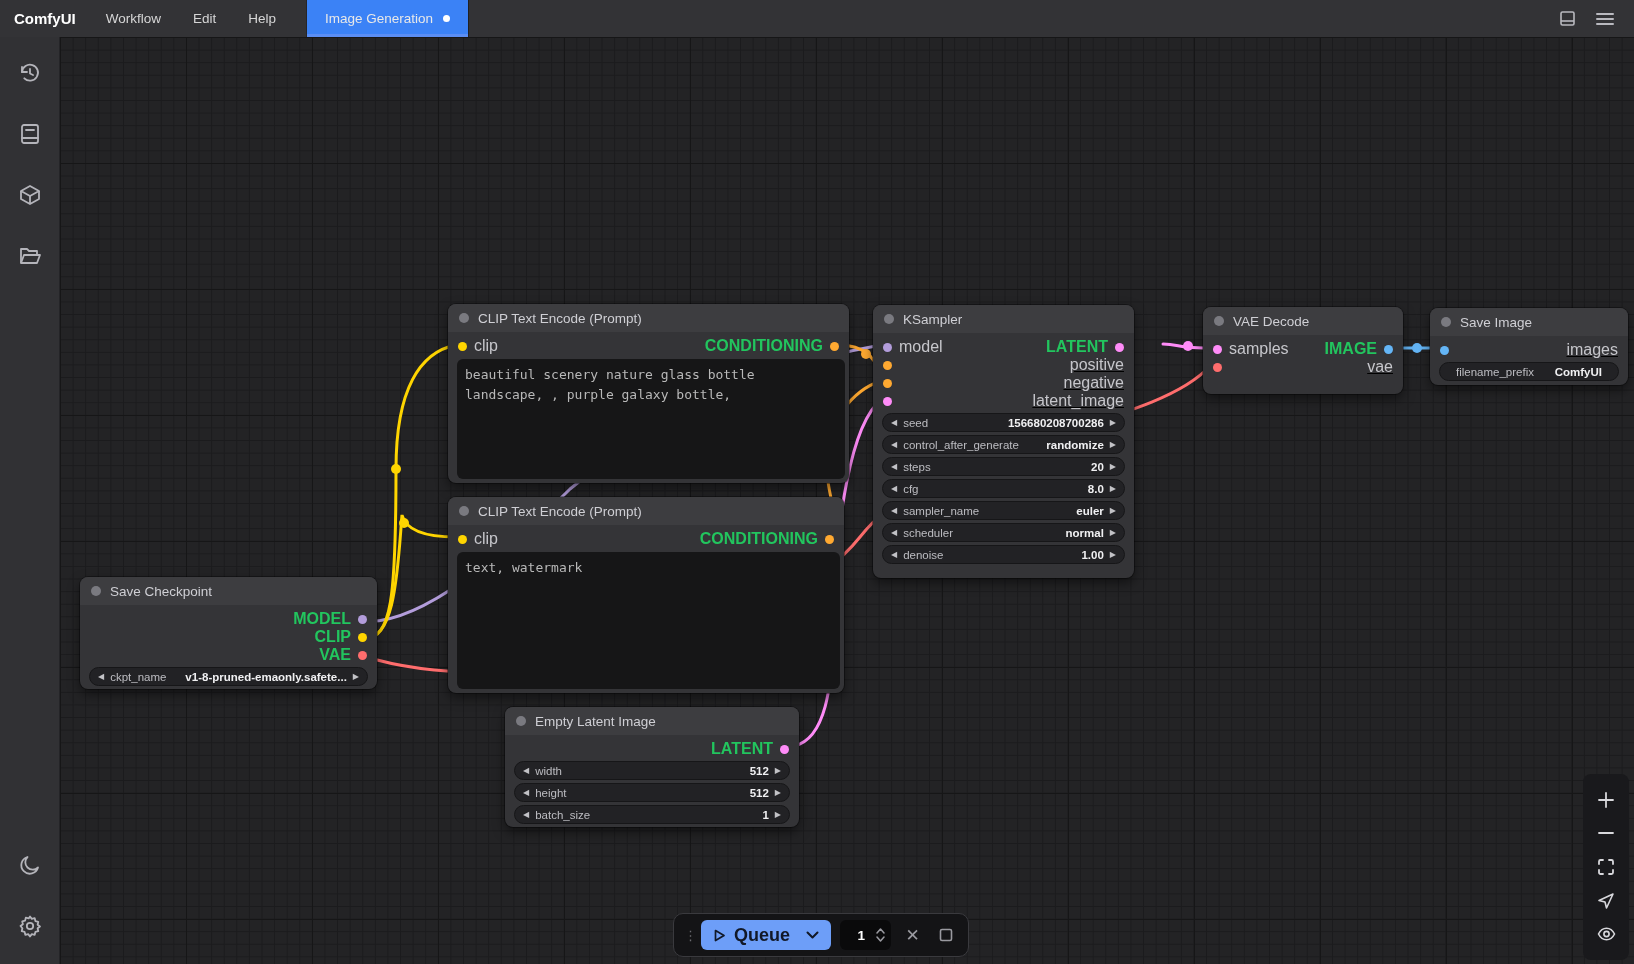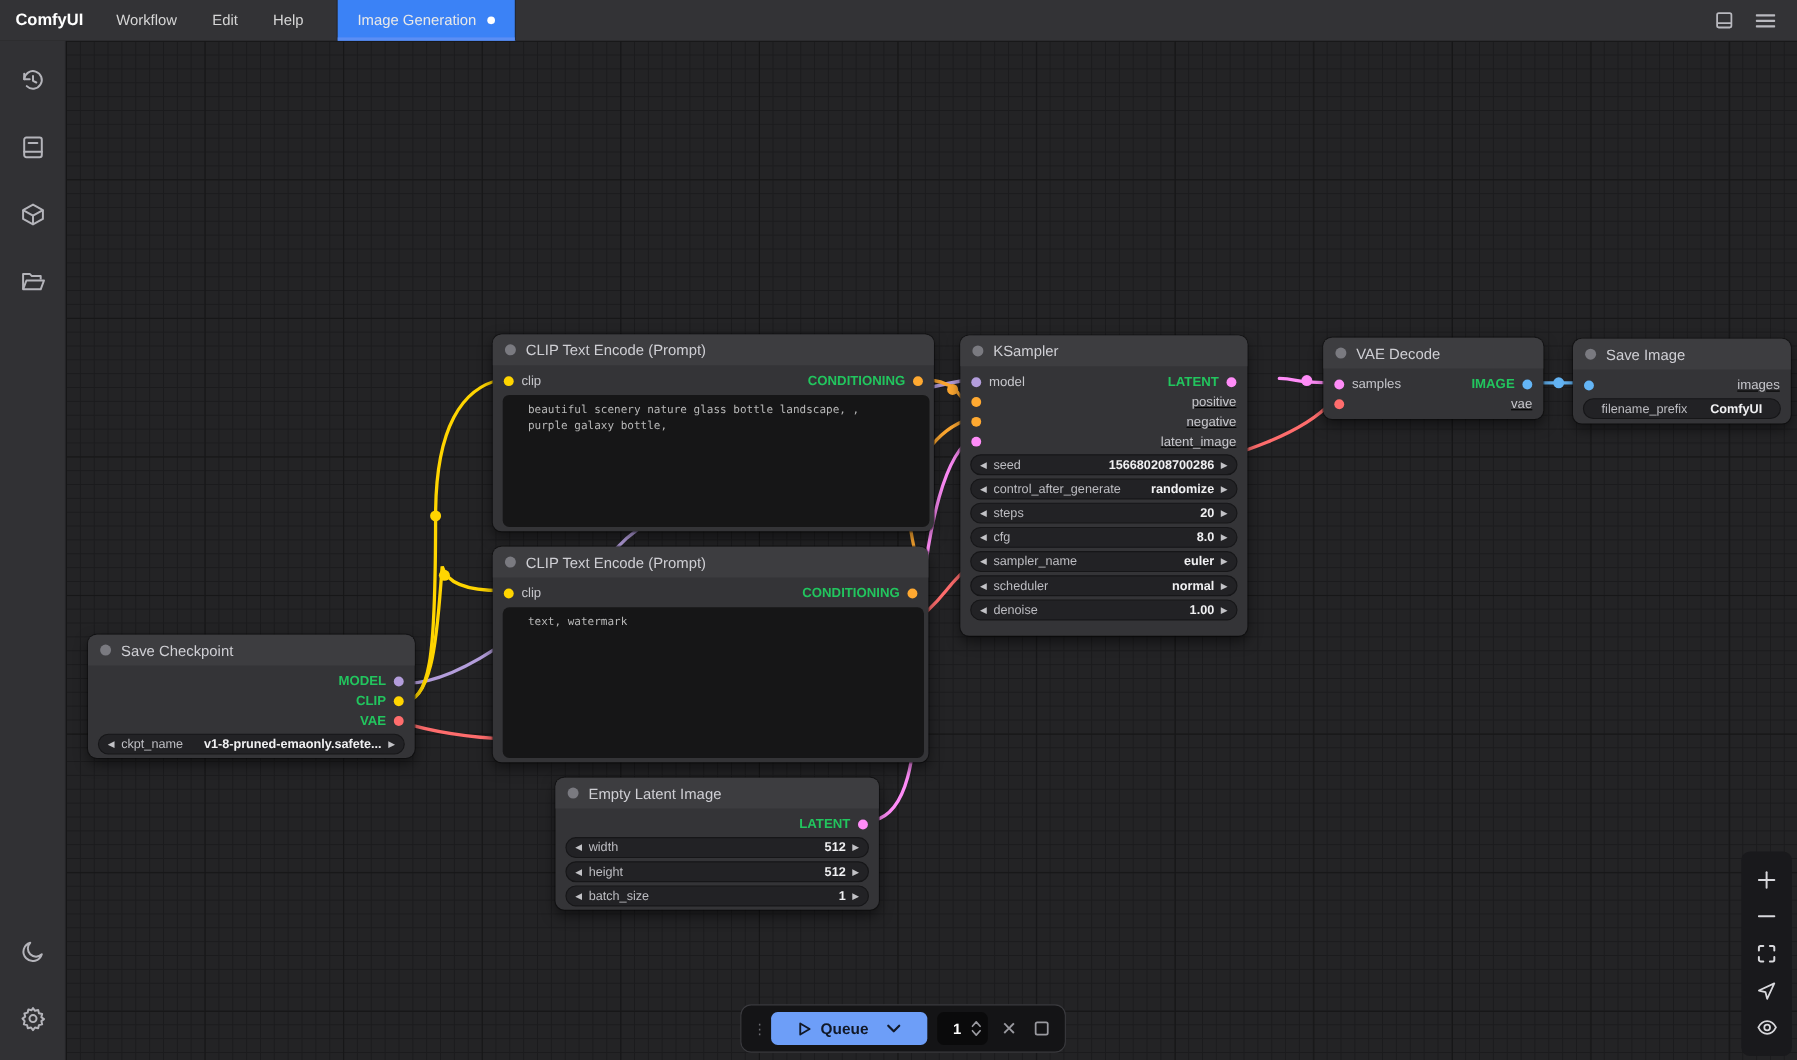--- a/index.html
+++ b/index.html
@@ -52,49 +52,49 @@
     padding:0 11px; background:#3d3d40; border-radius:8px 8px 0 0; cursor:move; }
   .collapse-dot { width:10px; height:10px; border-radius:50%; background:#7a7a80;
     flex:0 0 auto; }
   .node-title { color:#cfcfd4; font-size:13.5px; white-space:nowrap; }
   .node-body { padding:5px 0 6px 0; position:relative; }
   .slot-row { height:18px; display:flex; align-items:center; position:relative;
     padding:0 10px; }
   .slot-in { justify-content:space-between; gap:1px;text-decoration:underline; }
   .slot-out { justify-content:flex-end; gap:7px; }
   .slot-dual { justify-content:space-between; }
-  .slot-label { color:#c6c6cb; font-size:12px; white-space:nowrap; }
+  .slot-label { color:#c6c6cb; font-size:16px; white-space:nowrap; }
   .slot-label.out { font-weight:bold; color:#22c55e; }
   .port { width:9px; height:9px; border-radius:50%; flex:0 0 auto;
     cursor:crosshair; }
   .dual-left, .dual-right { display:flex; align-items:center; gap:7px; }
 
   .widget { height:19px; margin:3px 9px 0 9px; background:#222225;
     border:1px solid #161618; border-radius:10px; display:flex;
     align-items:center; padding:0 8px; gap:6px; cursor:pointer; }
   .w-arrow { color:#c2c2c6; font-size:8px; line-height:1; flex:0 0 auto; }
   .w-label { color:#bdbdc2; font-size:11.5px; white-space:nowrap; }
   .w-value { color:#f0f0f2; font-size:11.5px; font-weight:bold; margin-left:auto;
     white-space:nowrap; }
   .widget.no-arrows { justify-content:space-between; padding:0 16px; }
   .widget.no-arrows .w-value { margin-left:0; }
 
   .prompt-box { margin:4px 4px 0 9px; background:#161617; border-radius:6px;
-    color:#b8b8b8; font-family:"DejaVu Sans Mono", monospace; font-size:10px;
-    line-height:1.5; padding:6px 23px; cursor:text; overflow:hidden; }
+    color:#b8b8b8; font-family:"DejaVu Sans Mono", monospace; font-size:13px;
+    line-height:1.5; padding:6px 8px; cursor:text; overflow:hidden; }
 
   
   .queuebar { position:absolute; left:613px; top:876px; width:296px; height:44px;
     background:#141416; border:1px solid #3a3a3e; border-radius:10px; z-index:60;
     display:flex; align-items:center; padding:0 10px; gap:9px; }
   .drag-dots { color:#6b6b70; font-size:13px; letter-spacing:0; line-height:9px;
     cursor:grab; width:8px; text-align:center; }
   .queue-btn { height:30px; border:none; border-radius:6px; display:flex;
-    align-items:center; gap:8px; padding:0 24px; cursor:pointer;
-    color:#111827; font-size:14px; font-weight:bold; }
+    align-items:center; gap:8px; padding:0 12px; cursor:pointer;
+    color:#111827; font-size:18px; font-weight:bold; }
   .queue-btn .chev { margin-left:8px; display:flex; align-items:center; }
   .batch-box { height:30px; width:54px; background:#0a0a0b; border-radius:6px;
     display:flex; align-items:center; padding:0 6px; }
   .batch-value { color:#ffffff; font-size:13.5px; font-weight:bold; flex:1;
     text-align:center; }
   .stepper { display:flex; flex-direction:column; gap:2px; color:#9a9aa0;
     cursor:pointer; }
   .qb-icon { color:#9a9aa0; display:flex; align-items:center;
     justify-content:center; width:26px; height:26px; cursor:pointer;
     font-size:17px; }
@@ -338,21 +338,21 @@
       </div>
       <div class="widget">
         <span class="w-arrow">◀</span>
         <span class="w-label">denoise</span>
         <span class="w-value">1.00</span>
         <span class="w-arrow">▶</span>
       </div>
     </div>
   </div>
 
-  <div class="node" style="left:1143px; top:270px; width:200px; height:74px;">
+  <div class="node" style="left:1143px; top:270px; width:200px; height:87px;">
     <div class="node-header">
       <span class="collapse-dot"></span>
       <span class="node-title">VAE Decode</span>
     </div>
     <div class="node-body">
       <div class="slot-row slot-dual">
         <span class="dual-left">
           <span class="port" style="background: rgb(255, 140, 248);"></span>
           <span class="slot-label">samples</span>
         </span>

